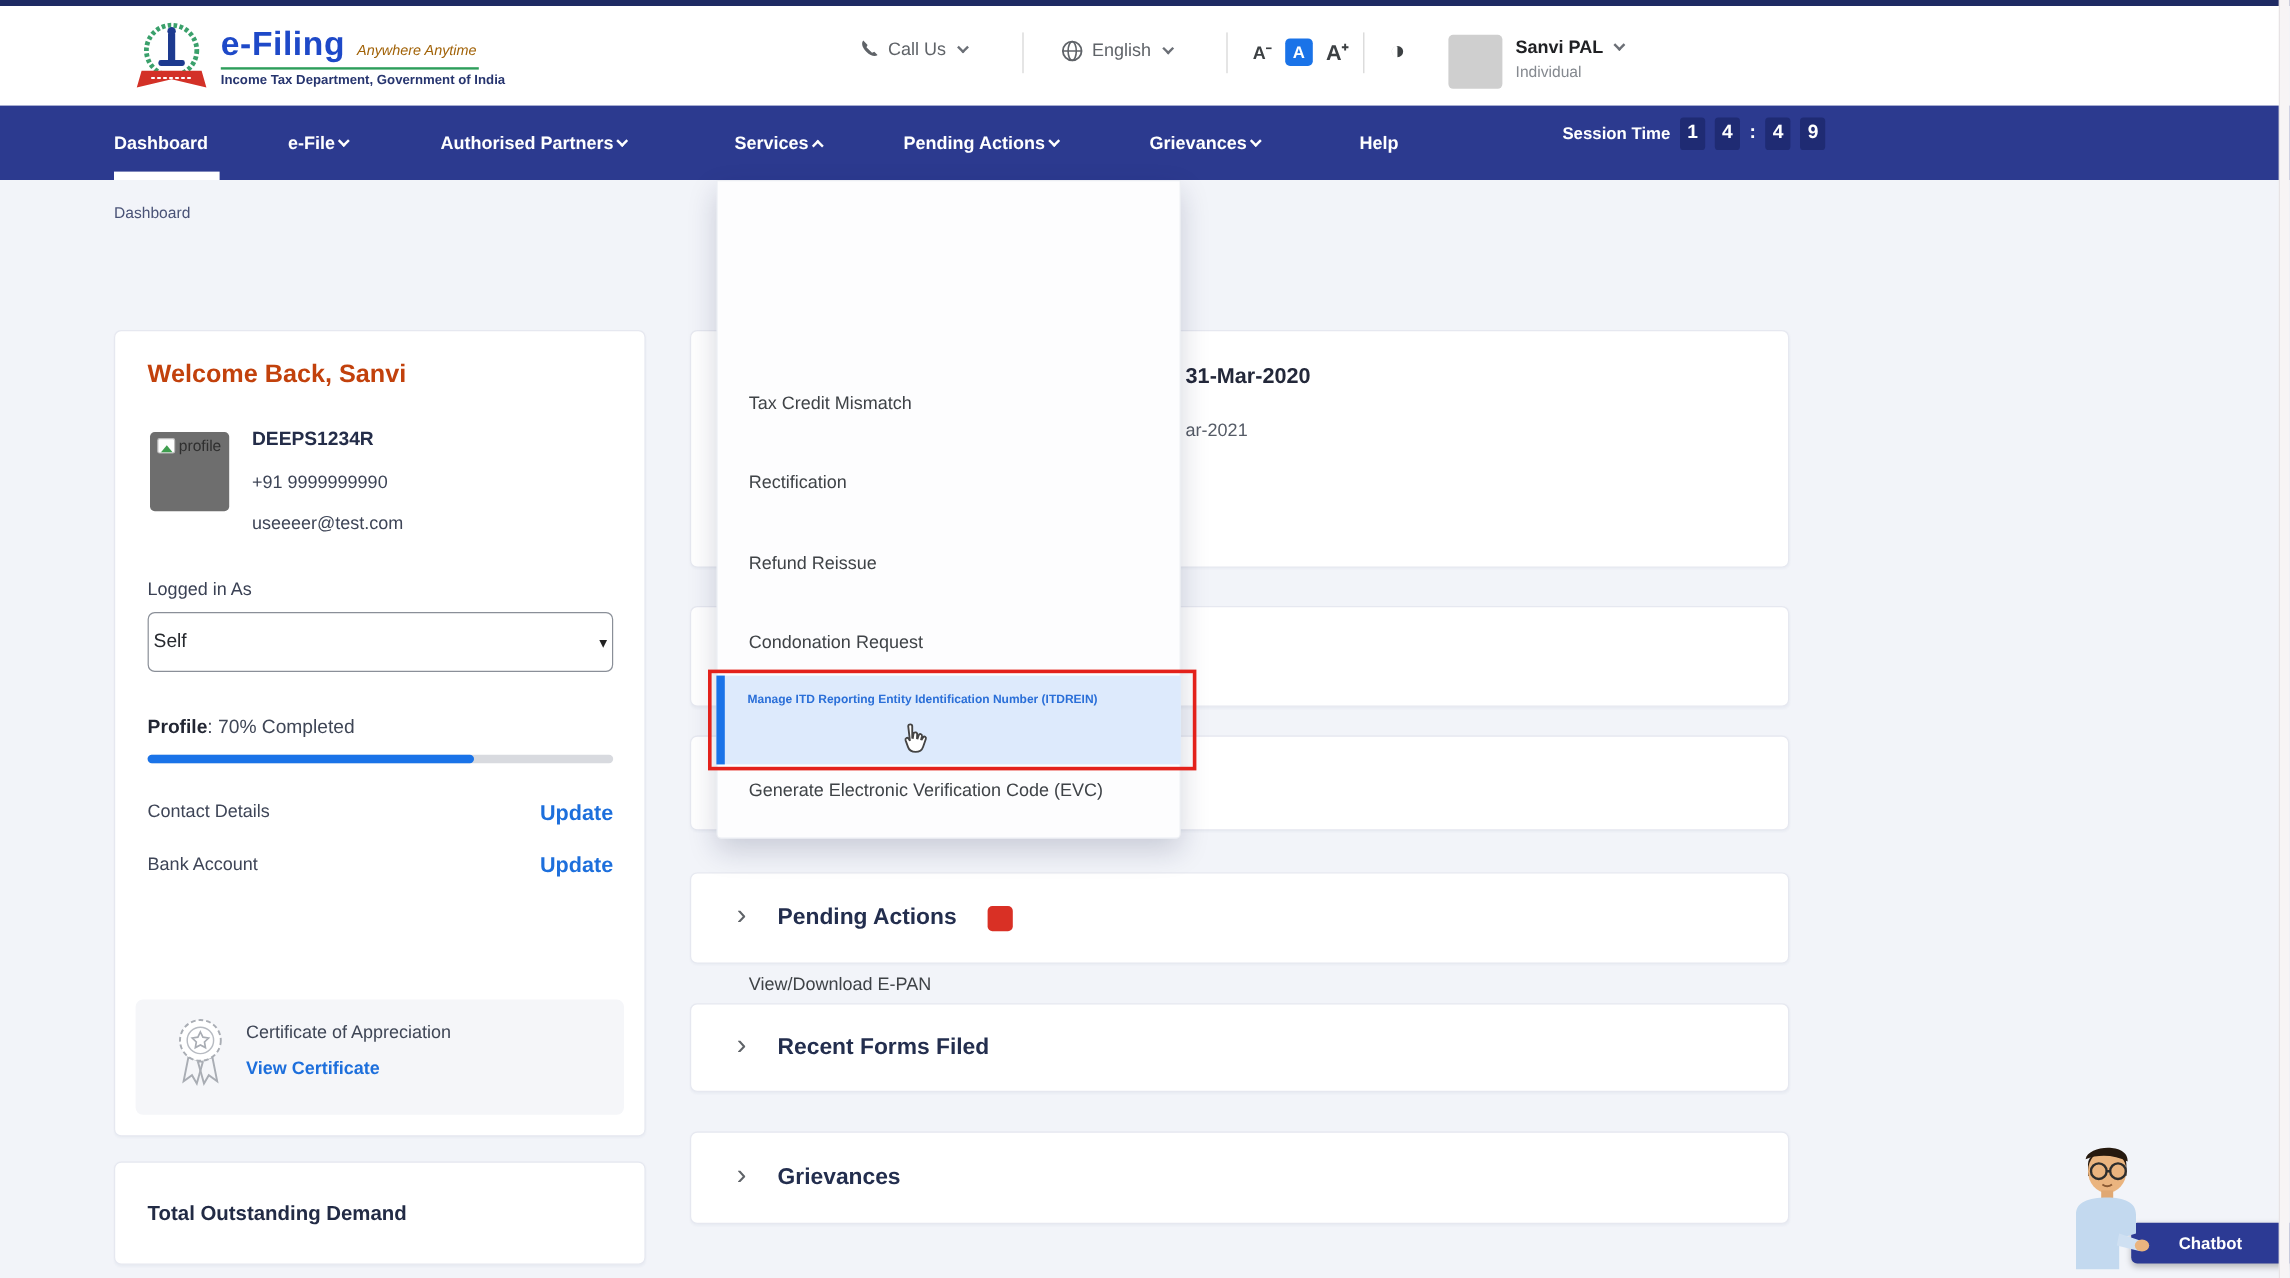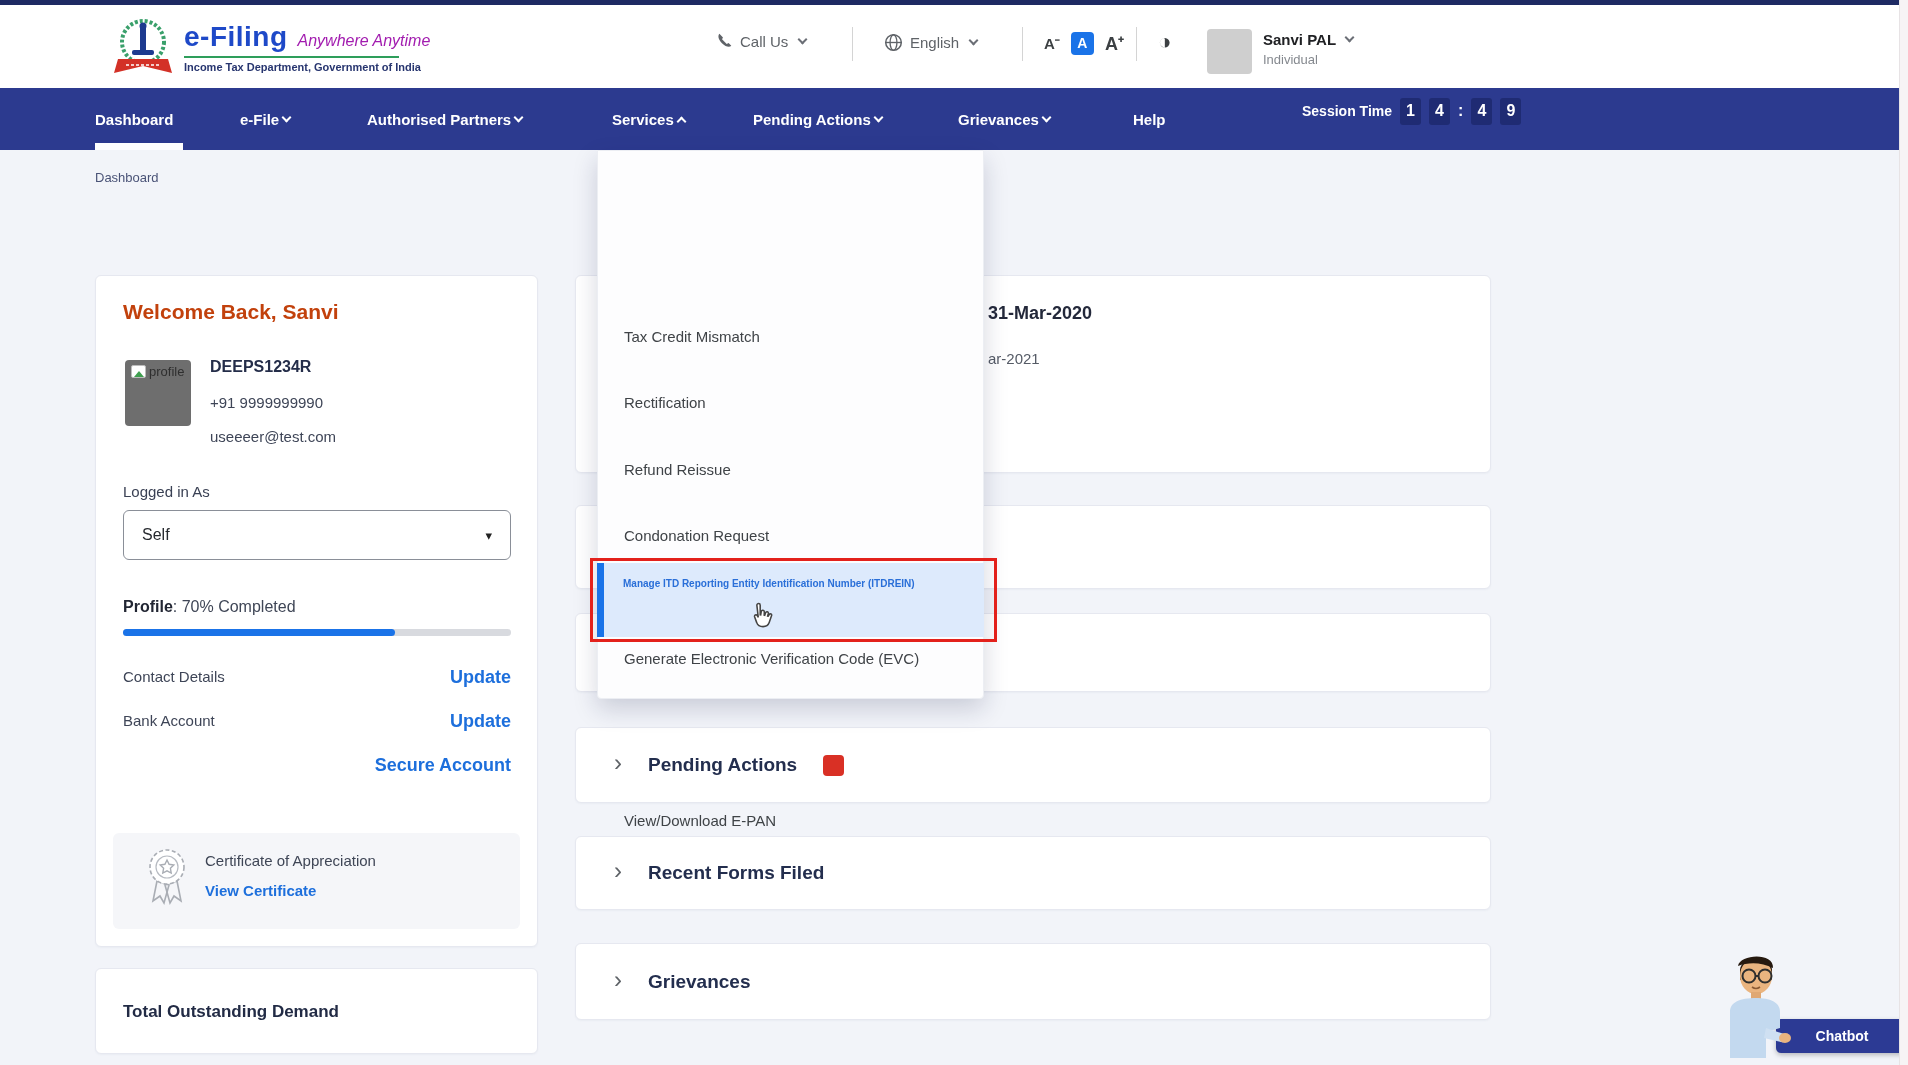--- a/index.html
+++ b/index.html
@@ -7,21 +7,21 @@
   body { font-family:"Liberation Sans", sans-serif; }
   #screen { position:relative; width:1908px; height:1065px; background:#f2f4f9; overflow:hidden; }
   .abs { position:absolute; }
 
   
   #top-strip { left:0; top:0; width:1908px; height:5px; background:#1e2a63; }
   #header { left:0; top:5px; width:1908px; height:83px; background:#ffffff; }
   #brand-text { left:184px; top:16px; }
   #brand-row { display:flex; align-items:baseline; gap:10px; }
   #brand-name { font-size:28px; font-weight:bold; color:#1e49c8; letter-spacing:0.5px; }
-  #brand-tagline { font-size:16px; font-style:italic; color:#a21caf; }
+  #brand-tagline { font-size:12px; font-style:italic; color:#a16207; }
   #brand-line { width:215px; height:2px; background:#2e9e5b; margin:3px 0 3px 0; }
   #brand-subtitle { font-size:11px; font-weight:bold; color:#27356f; }
 
   .hdr-group { display:flex; align-items:center; gap:7px; color:#5f6368; font-size:15px; }
   .vdiv { width:1px; height:34px; background:#d4d4d4; }
   .chev { display:inline-block; width:7px; height:7px; border-right:2px solid #6b6f76; border-bottom:2px solid #6b6f76; transform:rotate(45deg); margin-left:4px; margin-top:-4px; }
   .chev.up { transform:rotate(225deg); margin-top:4px; }
   .chev.white { border-color:#fff; }
   #font-a-minus { font-size:15px; color:#3c4043; font-weight:bold; }
   #font-a-mid { width:23px; height:23px; background:#1a73e8; color:#fff; border-radius:4px; display:flex; align-items:center; justify-content:center; font-size:14px; font-weight:bold; }
@@ -51,21 +51,21 @@
   #welcome { left:123px; top:300px; font-size:21px; font-weight:bold; color:#c2410c; }
   #profile-box { left:125px; top:360px; width:66px; height:66px; background:#6e6e6e; border-radius:4px; }
   #broken-overlay { left:131px; top:364px; display:flex; align-items:center; gap:3px; }
   #broken-glyph { width:15px; height:13px; background:#fefefe; border:1px solid #bbb; border-radius:2px; position:relative; overflow:hidden; }
   #broken-glyph:before { content:""; position:absolute; left:2px; top:5px; width:0; height:0; border-left:5px solid transparent; border-right:5px solid transparent; border-bottom:6px solid #3f9e4f; }
   #broken-label { font-size:13px; color:#2f2f2f; }
   #pan { left:210px; top:358px; font-size:16px; font-weight:bold; color:#242d49; }
   #phone-number { left:210px; top:394px; font-size:15px; color:#3e4557; }
   #email { left:210px; top:428px; font-size:15px; color:#3e4557; }
   #logged-label { left:123px; top:483px; font-size:15px; color:#3a4154; }
-  #role-select { left:123px; top:510px; width:388px; height:50px; border:1.5px solid #8a8f98; border-radius:6px; background:#fff; display:flex; align-items:center; justify-content:space-between; padding:0 18px; cursor:pointer; }
+  #role-select { left:123px; top:510px; width:388px; height:50px; border:1.5px solid #8a8f98; border-radius:6px; background:#fff; display:flex; align-items:center; justify-content:space-between; padding:0 4px; cursor:pointer; }
   #role-value { font-size:16px; color:#26292e; }
   #role-caret { font-size:13px; color:#222; }
   #profile-line { left:123px; top:598px; font-size:16px; color:#3f4656; }
   #profile-line b { color:#222633; }
   #progress-track { left:123px; top:629px; width:388px; height:7px; background:#d8dadf; border-radius:4px; }
   #progress-fill { height:7px; background:#1a73e8; border-radius:4px; }
   .side-row-label { position:absolute; left:123px; font-size:15px; color:#3e4557; }
   .side-row-action { position:absolute; font-size:18px; font-weight:bold; color:#1d6fdc; cursor:pointer; text-align:right; }
   #cert-box { left:113px; top:833px; width:407px; height:96px; background:#f5f6f9; border-radius:6px; }
   #cert-title { left:205px; top:852px; font-size:15px; color:#3f4656; }
@@ -234,21 +234,20 @@
     <b>Profile</b><span>: 70% Completed</span>
   </div>
   <div class="abs" id="progress-track">
     <div id="progress-fill" style="width:70%"></div>
   </div>
 
   <div class="side-row-label" style="top:668px;">Contact Details</div>
   <div class="side-row-action" style="left:0; top:667px; width:511px;">Update</div>
   <div class="side-row-label" style="top:712px;">Bank Account</div>
   <div class="side-row-action" style="left:0; top:711px; width:511px;">Update</div>
-  <div class="side-row-action" style="left:0; top:755px; width:511px;">Secure Account</div>
 
   <div class="abs" id="cert-box"></div>
   <svg class="abs" id="medal-icon" width="48" height="62" viewBox="0 0 48 62">
     <path d="M14 36 L10 56 L17 51 L21 58 L26 40 Z" fill="none" stroke="#a9adb4" stroke-width="1.6"></path>
     <path d="M34 36 L38 56 L31 51 L27 58 L22 40 Z" fill="none" stroke="#a9adb4" stroke-width="1.6"></path>
     <circle cx="24" cy="22" r="17" fill="#ffffff" stroke="#a9adb4" stroke-width="1.6" stroke-dasharray="4 2.5"></circle>
     <circle cx="24" cy="22" r="11" fill="none" stroke="#b7bbc2" stroke-width="1.2"></circle>
     <path d="M24 15 l2.1 4.3 4.7.7 -3.4 3.3 .8 4.7 -4.2-2.2 -4.2 2.2 .8-4.7 -3.4-3.3 4.7-.7 Z" fill="none" stroke="#a9adb4" stroke-width="1.4"></path>
   </svg>
   <div class="abs" id="cert-title">Certificate of Appreciation</div>

